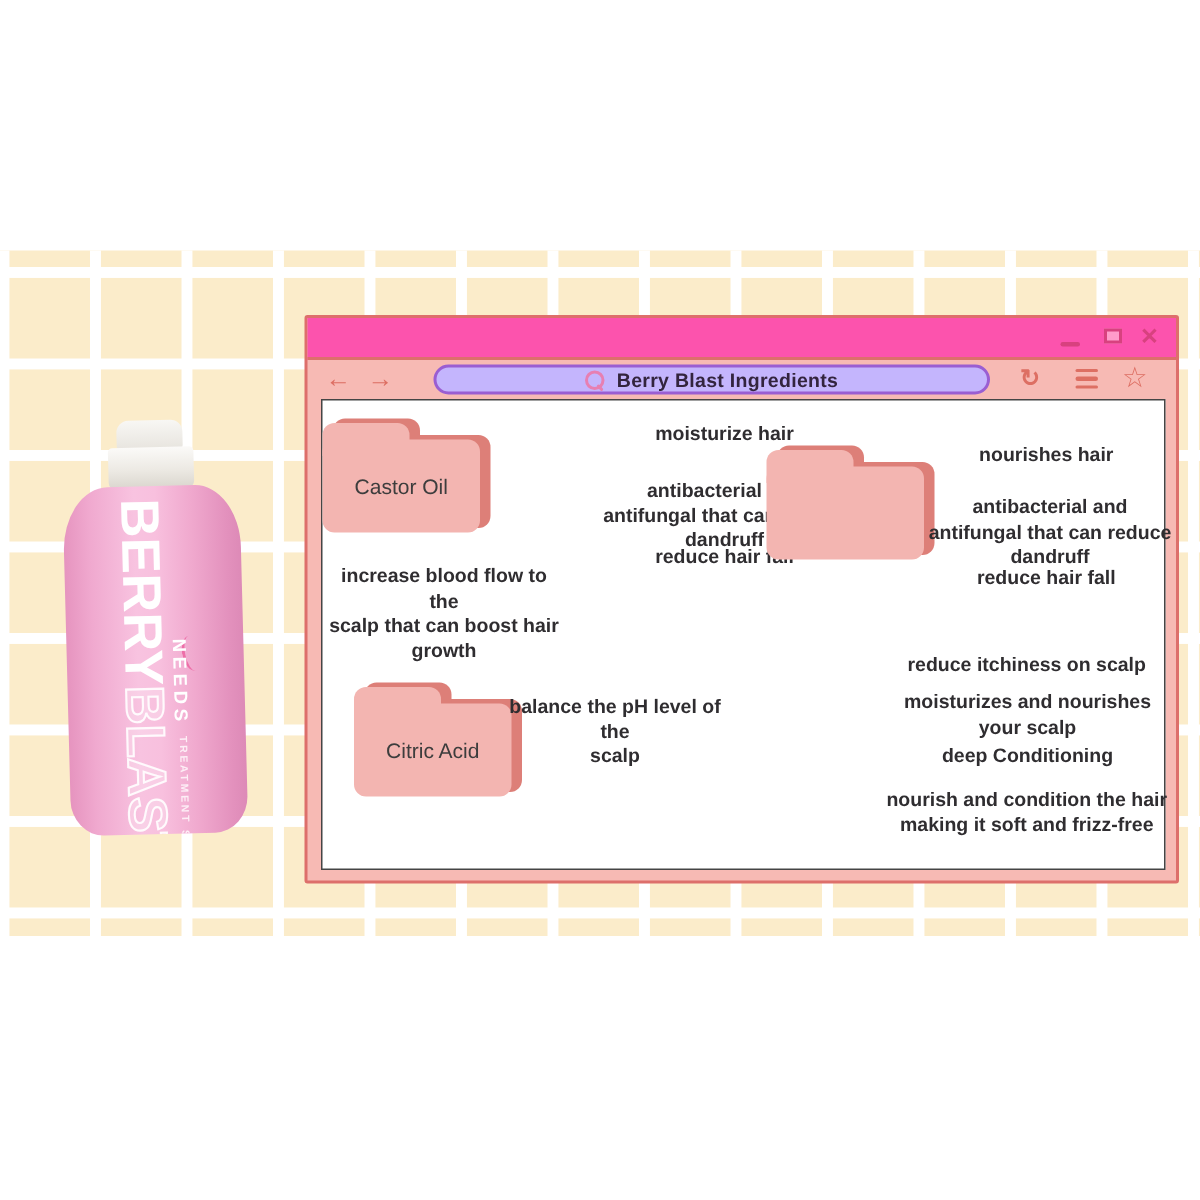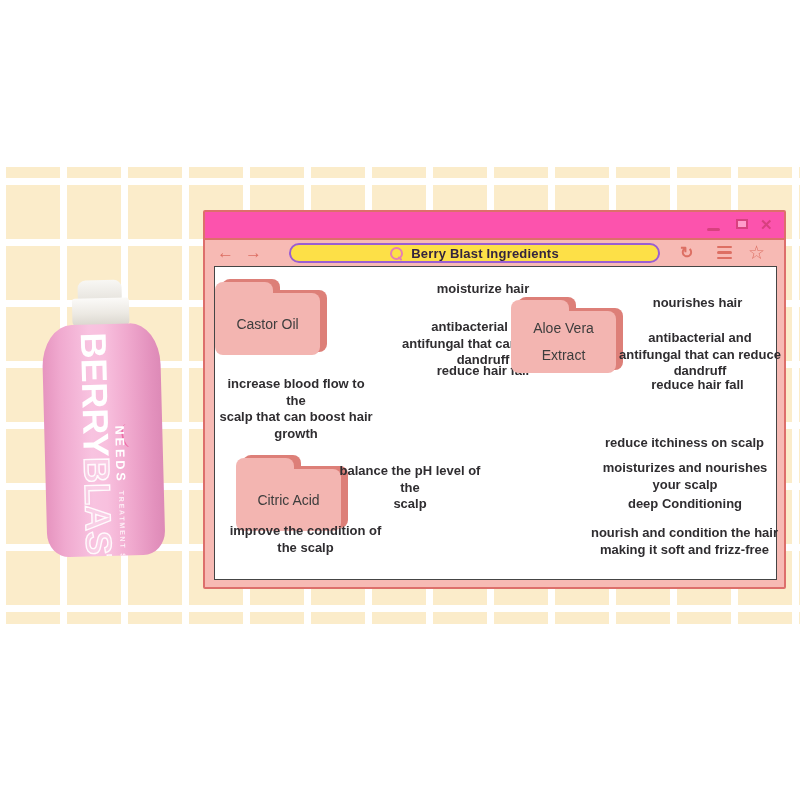--- a/index.html
+++ b/index.html
@@ -44,21 +44,21 @@
     box-sizing:border-box;background:#f7bab4;border:2px solid #dd6f6b;border-radius:2px;}
   .titlebar{position:relative;height:26px;background:#fc53ad;border-bottom:2px solid #dd6f6b;}
   .ctl-min{position:absolute;left:502px;top:16px;width:13px;height:2.5px;background:#d8417f;border-radius:2px;}
   .ctl-max{position:absolute;left:531px;top:7px;width:12px;height:10px;background:#ff9ccb;
     border:2.5px solid #d8417f;box-sizing:border-box;}
   .ctl-close{position:absolute;left:555px;top:3px;font-size:15px;font-weight:bold;color:#d8417f;line-height:20px;}
   .navbar{position:relative;height:26px;}
   .nav-arrow{position:absolute;top:1px;font-size:17px;font-weight:bold;color:#dd6f63;line-height:24px;}
   .nav-back{left:12px;} .nav-fwd{left:40px;}
   .search-pill{position:absolute;left:84px;top:3px;width:371px;height:20px;box-sizing:border-box;
-    background:#fde047;border:2px solid #9a5ed2;border-radius:12px;
+    background:#c4b5fd;border:2px solid #9a5ed2;border-radius:12px;
     display:flex;align-items:center;justify-content:center;gap:8px;}
   .mag{position:relative;width:9px;height:9px;border:2px solid #e77fb2;border-radius:50%;flex:0 0 auto;}
   .mag::after{content:"";position:absolute;left:7px;top:7px;width:2px;height:5px;background:#e77fb2;
     transform:rotate(-45deg);border-radius:1px;}
   .search-text{font-size:13px;font-weight:bold;color:#33243e;letter-spacing:0.2px;}
   .nav-refresh{position:absolute;left:475px;top:2px;font-size:16px;font-weight:bold;color:#dd6f63;line-height:22px;}
   .burger{position:absolute;left:512px;top:6px;width:15px;}
   .burger span{display:block;width:15px;height:2.2px;background:#dd6f63;border-radius:2px;margin-bottom:3.2px;}
   .nav-star{position:absolute;left:543px;top:0px;font-size:19px;color:#dd6f63;line-height:26px;}
   .content{position:absolute;left:9px;top:54px;width:563px;height:314px;box-sizing:border-box;
@@ -135,39 +135,35 @@
 antifungal that can reduce
 dandruff</div>
     <div class="ben" style="left:178px;top:96px;width:180px;">reduce hair fall</div>
     <div class="ben" style="left:2px;top:109px;width:158px;">increase blood flow to the
 scalp  that can boost hair
 growth</div>
 
     <div class="folder" style="left:296px;top:31px;">
       <div class="f f-shadow"></div>
       <div class="f f-main"></div>
-      <div class="f-label">Aloe Vera
-Extract</div>
     </div>
     <div class="ben" style="left:390px;top:28px;width:185px;">nourishes hair</div>
     <div class="ben" style="left:375px;top:63px;width:220px;">antibacterial and
 antifungal that can reduce
 dandruff</div>
     <div class="ben" style="left:390px;top:110px;width:185px;">reduce hair fall</div>
 
     <div class="folder" style="left:21px;top:189px;">
       <div class="f f-shadow"></div>
       <div class="f f-main"></div>
       <div class="f-label">Citric Acid</div>
     </div>
     <div class="ben" style="left:105px;top:196px;width:180px;">balance the pH level of
 the
 scalp</div>
-    <div class="ben" style="left:8px;top:256px;width:165px;">improve the condition of
-the scalp</div>
 
     <div class="ben" style="left:357px;top:168px;width:225px;">reduce itchiness on scalp</div>
     <div class="ben" style="left:360px;top:229px;width:220px;">deep Conditioning</div>
     <div class="ben" style="left:360px;top:193px;width:220px;">moisturizes and nourishes
 your scalp</div>
     <div class="ben" style="left:352px;top:258px;width:235px;">nourish and condition the hair
 making it soft and frizz-free</div>
 
   </div>
 </div>

